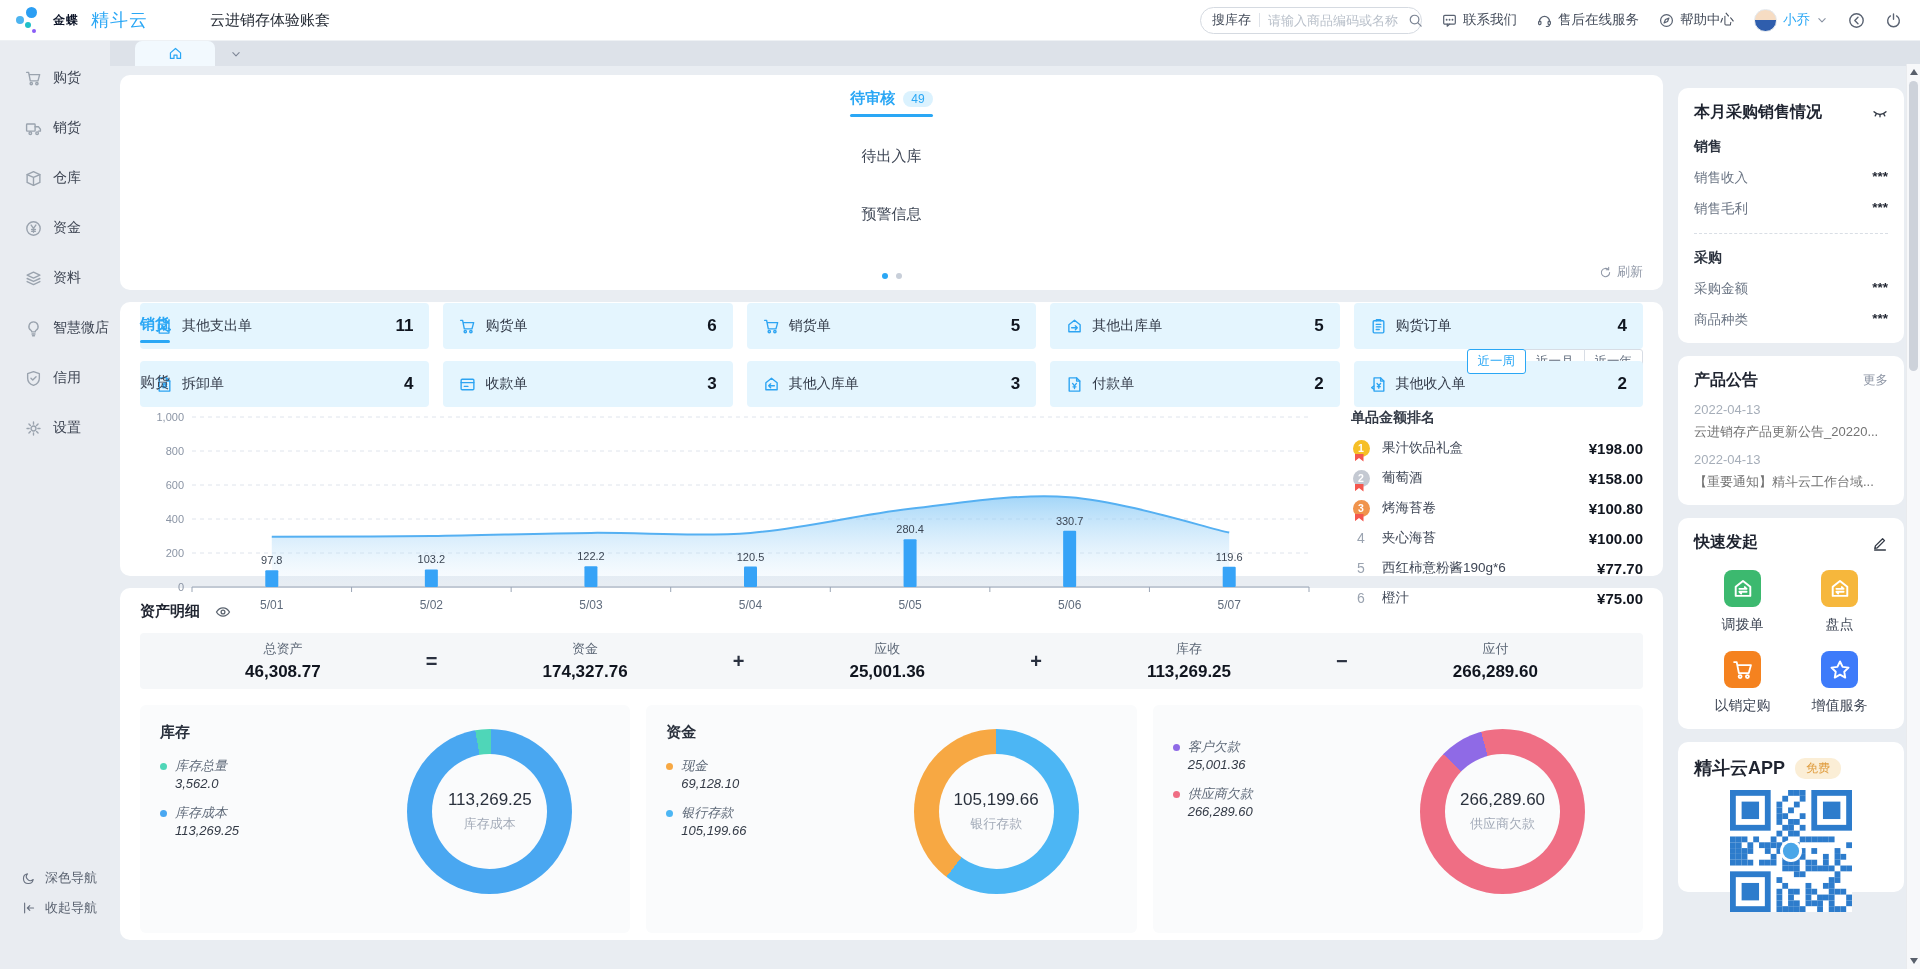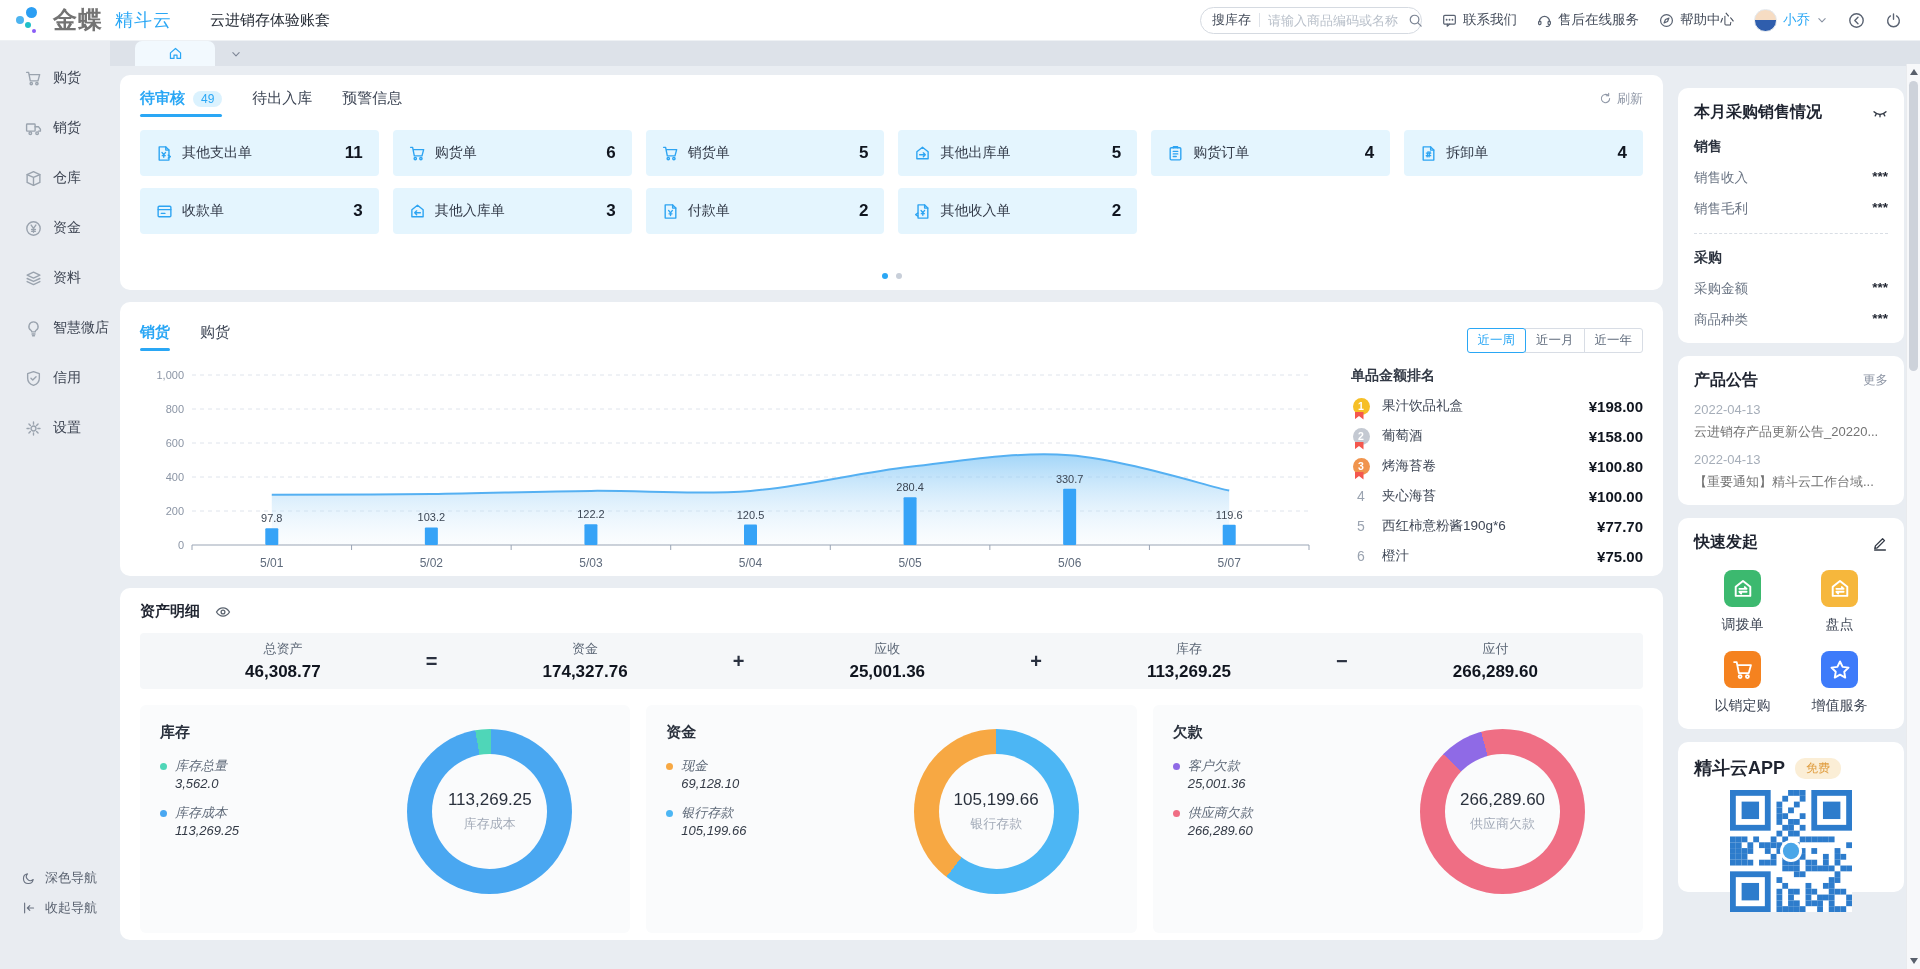--- a/index.html
+++ b/index.html
@@ -11,21 +11,21 @@
 
   
   #topbar { position:absolute; top:0; left:0; width:100%; height:40px; background:#fff; display:flex; align-items:center; z-index:6; box-shadow:0 1px 0 #eef1f4; }
   .logo { display:flex; align-items:center; gap:10px; padding-left:16px; width:196px; flex:none; }
   .logo-dots { position:relative; width:27px; height:27px; flex:none; }
   .logo-dots i { position:absolute; border-radius:50%; }
   .ld1 { width:11px; height:11px; left:10px; top:0; background:#2b9ef3; }
   .ld2 { width:8px; height:8px; left:0; top:9px; background:#4db4f0; }
   .ld3 { width:6px; height:6px; left:9px; top:15px; background:#20c0c9; }
   .ld4 { width:4px; height:4px; left:16px; top:22px; background:#8a5cf6; }
-  .logo-t1 { font-size:24px; font-weight:bold; color:#737373; letter-spacing:1px; }
+  .logo-t1 { font-size:12px; font-weight:bold; color:#0f172a; letter-spacing:1px; }
   .logo-t2 { font-size:18px; color:#2aa7f5; letter-spacing:1px; margin-left:2px; }
   .account-title { font-size:15px; color:#252b35; margin-left:14px; }
   .top-right { margin-left:auto; display:flex; align-items:center; gap:20px; padding-right:18px; }
   .searchbox { display:flex; align-items:center; border:1px solid #d5dae1; border-radius:16px; height:27px; padding:0 11px; width:222px; gap:8px; }
   .sb-cat { font-size:13px; color:#454d5b; cursor:pointer; flex:none; }
   .sb-div { width:1px; height:14px; background:#dfe3e9; flex:none; }
   .searchbox input { border:none; outline:none; font-size:13px; color:#333; width:132px; background:transparent; font-family:inherit; }
   .searchbox input::placeholder { color:#b9c0ca; }
   .sb-ic { color:#7c8594; font-size:15px; display:flex; cursor:pointer; }
   .hlink { display:flex; gap:6px; align-items:center; font-size:13.5px; color:#454d5b; cursor:pointer; }
@@ -49,28 +49,28 @@
   .home-tab { width:80px; height:25px; margin-left:25px; background:#f2f9fe; border-radius:7px 7px 0 0; display:flex; align-items:center; justify-content:center; color:#2aa7f5; font-size:15px; cursor:pointer; }
   .home-tab .ic { display:flex; }
   .tab-caret { width:26px; height:25px; display:flex; align-items:center; justify-content:center; color:#7e8797; font-size:12px; margin-left:8px; cursor:pointer; }
   .tab-caret .ic { display:flex; }
 
   
   #main-col { position:absolute; left:120px; top:75px; width:1543px; }
   .panel { background:#fff; border-radius:10px; }
 
   #panel-todo { height:215px; margin-bottom:12px; padding:14px 20px 0; position:relative; }
-  .ptabs { display:flex; align-items:center; gap:30px; }
+  .ptabs { display:flex; align-items:center; gap:30px;flex-direction:column; }
   .ptab { font-size:15px; color:#3f4756; cursor:pointer; display:flex; gap:8px; align-items:center; position:relative; padding-bottom:9px; }
   .ptab.active { color:#2aa7f5; font-weight:bold; }
   .ptab.active::after { content:""; position:absolute; left:0; right:0; bottom:0; height:3px; border-radius:2px; background:#2aa7f5; }
   .badge { background:#dbf2fe; color:#2aa7f5; font-size:12px; padding:1px 8px; border-radius:9px; font-weight:normal; }
   .refresh-btn { margin-left:auto; color:#8f97a6; font-size:13px; display:flex; gap:5px; align-items:center; cursor:pointer; padding-bottom:9px; }
   .refresh-btn .ic { font-size:13px; display:flex; }
-  .cards { margin-top:13px; display:grid; grid-template-columns:repeat(6,1fr); gap:12px 14px; }
+  .cards { margin-top:13px; display:grid; grid-template-columns:repeat(5,1fr); gap:12px 14px; }
   .tcard { background:#e4f5fe; border-radius:4px; height:46px; display:flex; align-items:center; padding:0 16px; gap:9px; cursor:pointer; }
   .tcard .ic { color:#2da4f2; font-size:17px; display:flex; }
   .tcard .lbl { font-size:14px; color:#323a48; }
   .tcard .cnt { margin-left:auto; font-size:17px; font-weight:bold; color:#10151f; }
   .dots { position:absolute; left:0; right:0; bottom:11px; display:flex; justify-content:center; gap:8px; }
   .dot { width:6px; height:6px; border-radius:50%; background:#c8cfd9; cursor:pointer; }
   .dot.active { background:#2aa7f5; }
 
   #panel-sales { height:274px; margin-bottom:12px; padding:13px 20px 0; }
   .sales-head { display:flex; align-items:center; }
@@ -678,21 +678,20 @@
               </div>
             </div>
             <div class="donut" style="background: conic-gradient(rgb(76, 182, 244) 0%, rgb(76, 182, 244) 60.4%, rgb(247, 168, 67) 60.4%, rgb(247, 168, 67) 100%);">
               <div class="hole">
                 <div class="hv">105,199.66</div>
                 <div class="hl">银行存款</div>
               </div>
             </div>
           </div>
           <div class="acard">
-            <div class="acard-title">欠款</div>
             <div class="legend">
               <div class="lg-item">
                 <div class="lg-head">
                   <span class="lg-dot" style="background: rgb(143, 106, 230);"></span>
                   <span>客户欠款</span>
                 </div>
                 <div class="lg-val">25,001.36</div>
               </div>
               <div class="lg-item">
                 <div class="lg-head">

